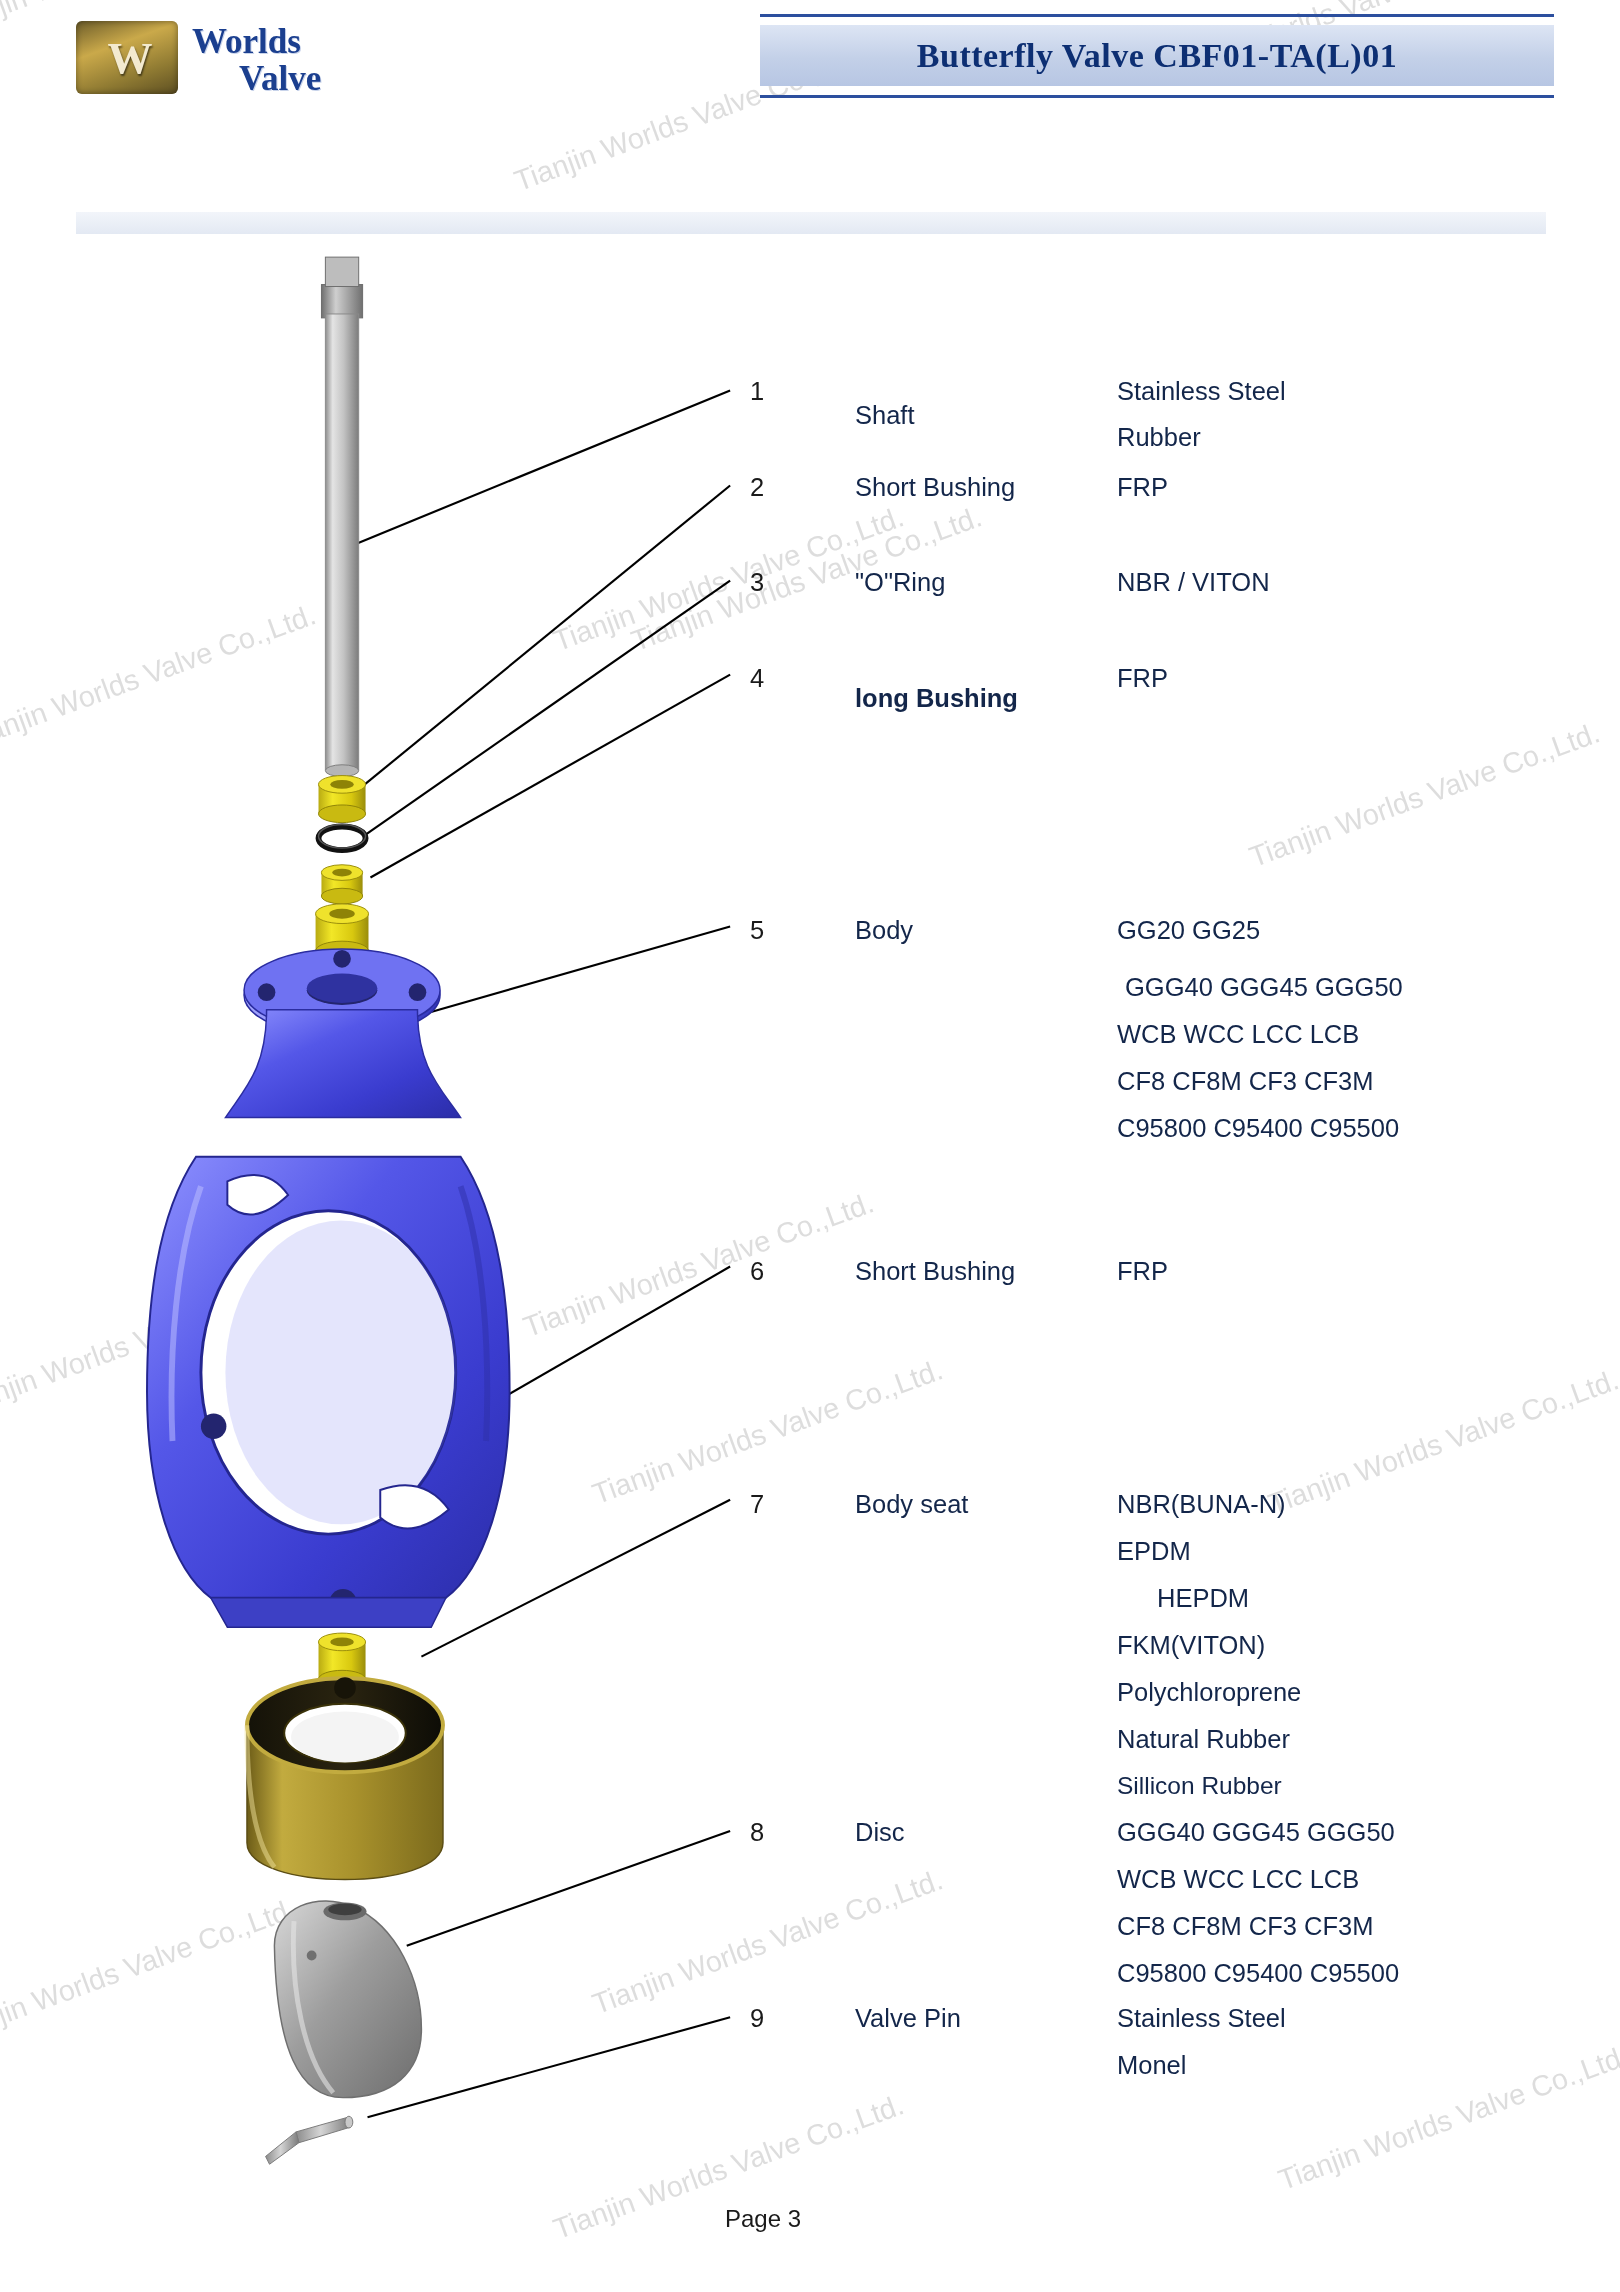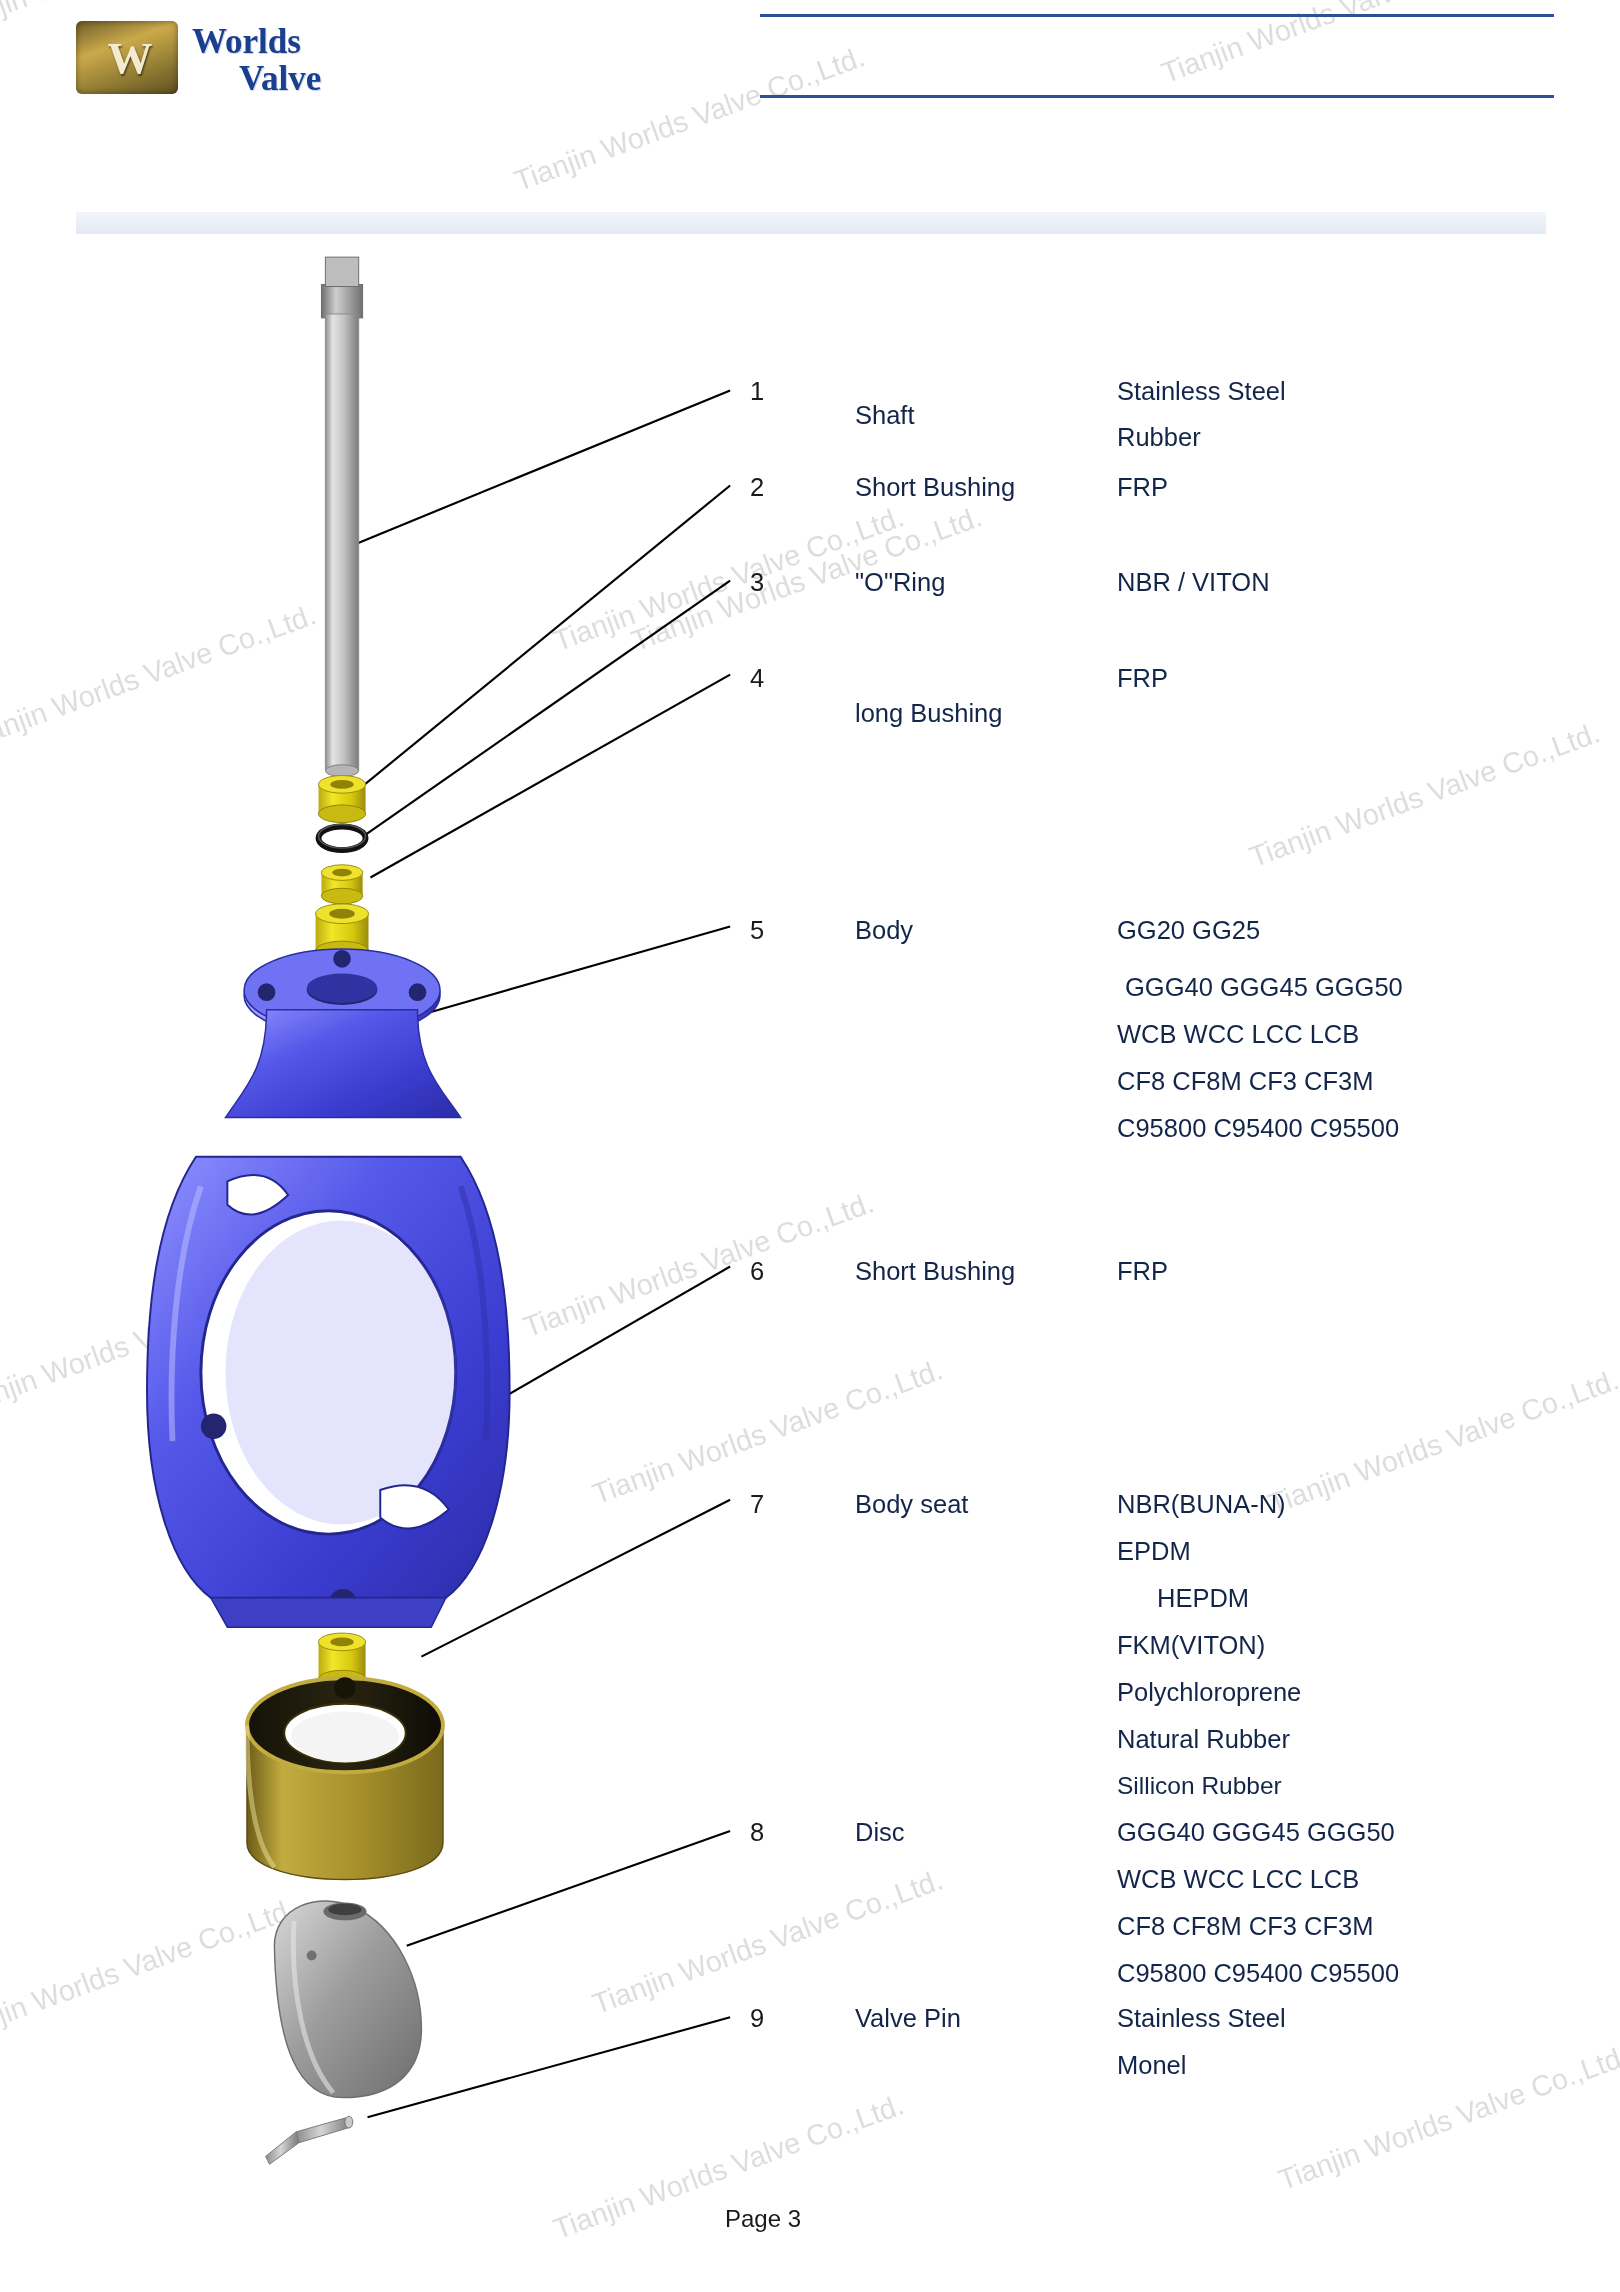--- a/index.html
+++ b/index.html
@@ -235,20 +235,23 @@
       <div class="tm">W</div>
     </div>
     <div class="logo-text">
       <span>Worlds</span>
       <span class="l2">Valve</span>
     </div>
   </div>
 
   <div class="title-box">
     <div class="title-rule top"></div>
+    <div class="title-band">
+      <span>Butterfly Valve  CBF01-TA(L)01</span>
+    </div>
     <div class="title-rule bot"></div>
   </div>
 
   <div class="section-rule"></div>
 
   <svg class="drawing" viewBox="0 0 1653 2339">
     <defs>
       <linearGradient id="gShaft" x1="0" y1="0" x2="1" y2="0">
         <stop offset="0%" stop-color="#8e8e8e"></stop>
         <stop offset="22%" stop-color="#e4e4e4"></stop>
@@ -434,21 +437,21 @@
     </div>
 
     <div class="c-row">
       <div class="c-num" style="left:750px; top:568px;">3</div>
       <div class="c-name" style="left:855px; top:568px;">"O"Ring</div>
       <div class="c-mat" style="left:1117px; top:568px;">NBR  /  VITON</div>
     </div>
 
     <div class="c-row">
       <div class="c-num" style="left:750px; top:664px;">4</div>
-      <div class="c-name" style="left:855px; top:699px;">long Bushing</div>
+      <div class="c-name" style="left:855px; top:684px;font-weight:bold;">long Bushing</div>
       <div class="c-mat" style="left:1117px; top:664px;">FRP</div>
     </div>
 
     <div class="c-row">
       <div class="c-num" style="left:750px; top:916px;">5</div>
       <div class="c-name" style="left:855px; top:916px;">Body</div>
       <div class="c-mat" style="left:1117px; top:916px;">GG20 GG25</div>
       <div class="c-mat" style="left:1125px; top:973px;">GGG40 GGG45 GGG50</div>
       <div class="c-mat" style="left:1117px; top:1020px;">WCB WCC LCC LCB</div>
       <div class="c-mat" style="left:1117px; top:1067px;">CF8 CF8M CF3 CF3M</div>

